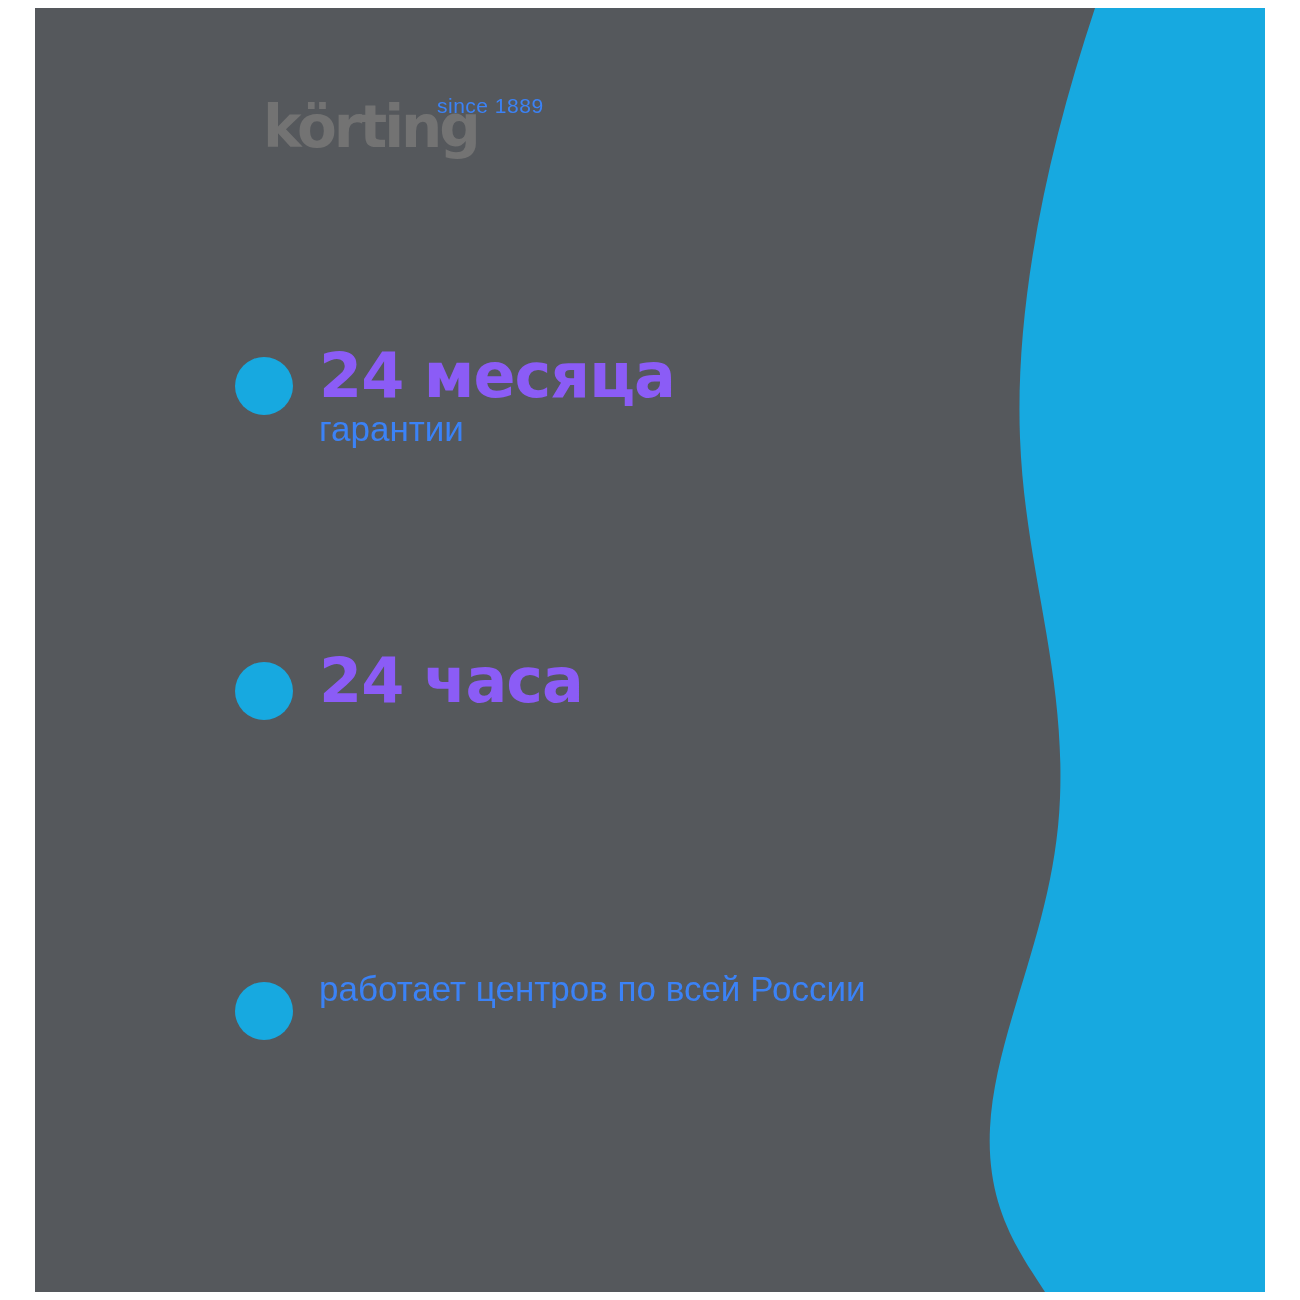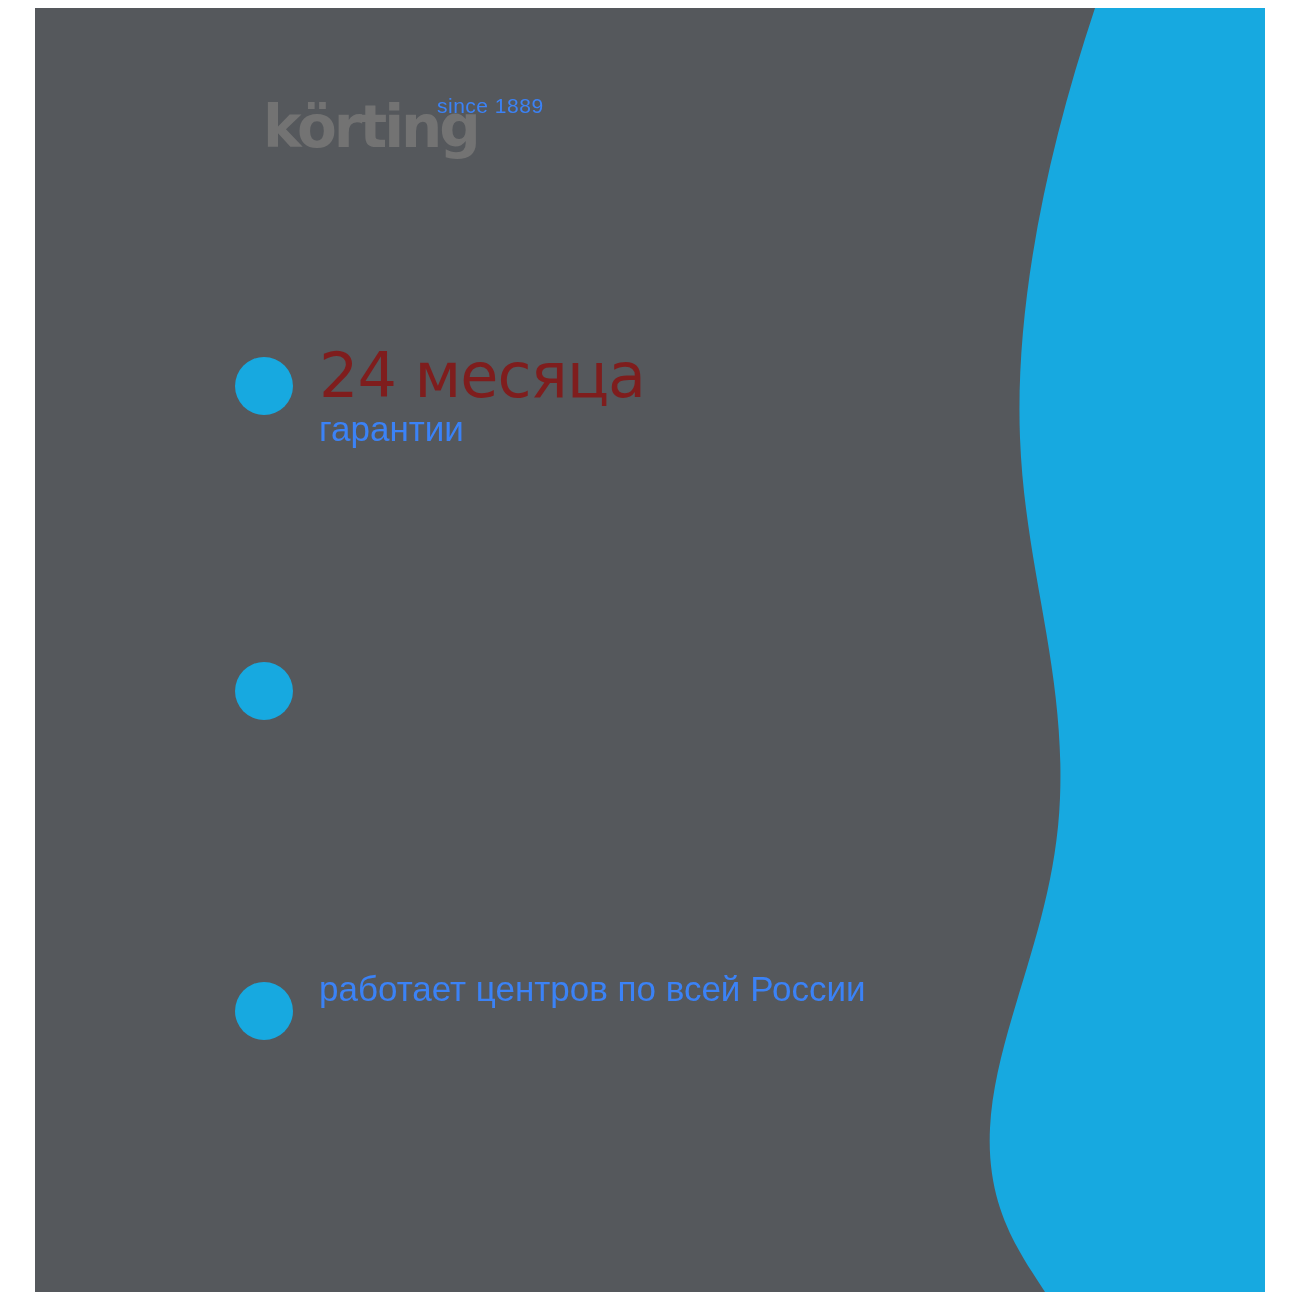--- a/index.html
+++ b/index.html
@@ -94,23 +94,23 @@
     border-radius: 50%;
     background: #17a9e0;
   }
   .feature .texts {
     position: absolute;
     left: 84px;
     top: 0;
     width: 700px;
   }
   .feature .headline {
-    color: #7f1d1d;
+    color: #8b5cf6;
     font-family: "DejaVu Sans", sans-serif;
-    font-weight: normal;
+    font-weight: bold;
     font-size: 62px;
     line-height: 1.05;
     letter-spacing: -1px;
     white-space: nowrap;
   }
   .feature .sub {
     color: #3b82f6;
     font-family: "Liberation Sans", sans-serif;
     font-weight: normal;
     font-size: 35px;
@@ -151,20 +151,21 @@
         <div class="bullet"></div>
         <div class="texts">
           <div class="headline">24 месяца</div>
           <div class="sub">гарантии</div>
         </div>
       </div>
 
       <div class="feature" id="feature-1">
         <div class="bullet"></div>
         <div class="texts">
+          <div class="headline">24 часа</div>
         </div>
       </div>
 
       <div class="feature" id="feature-2">
         <div class="bullet"></div>
         <div class="texts">
           <div class="sub">работает центров по всей России</div>
         </div>
       </div>
 

